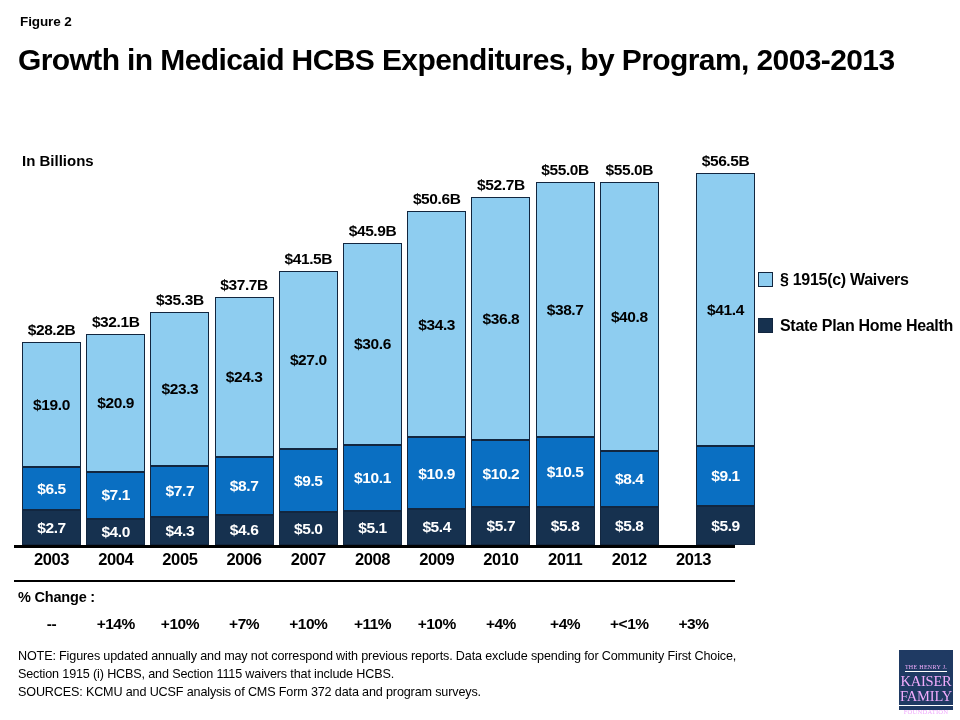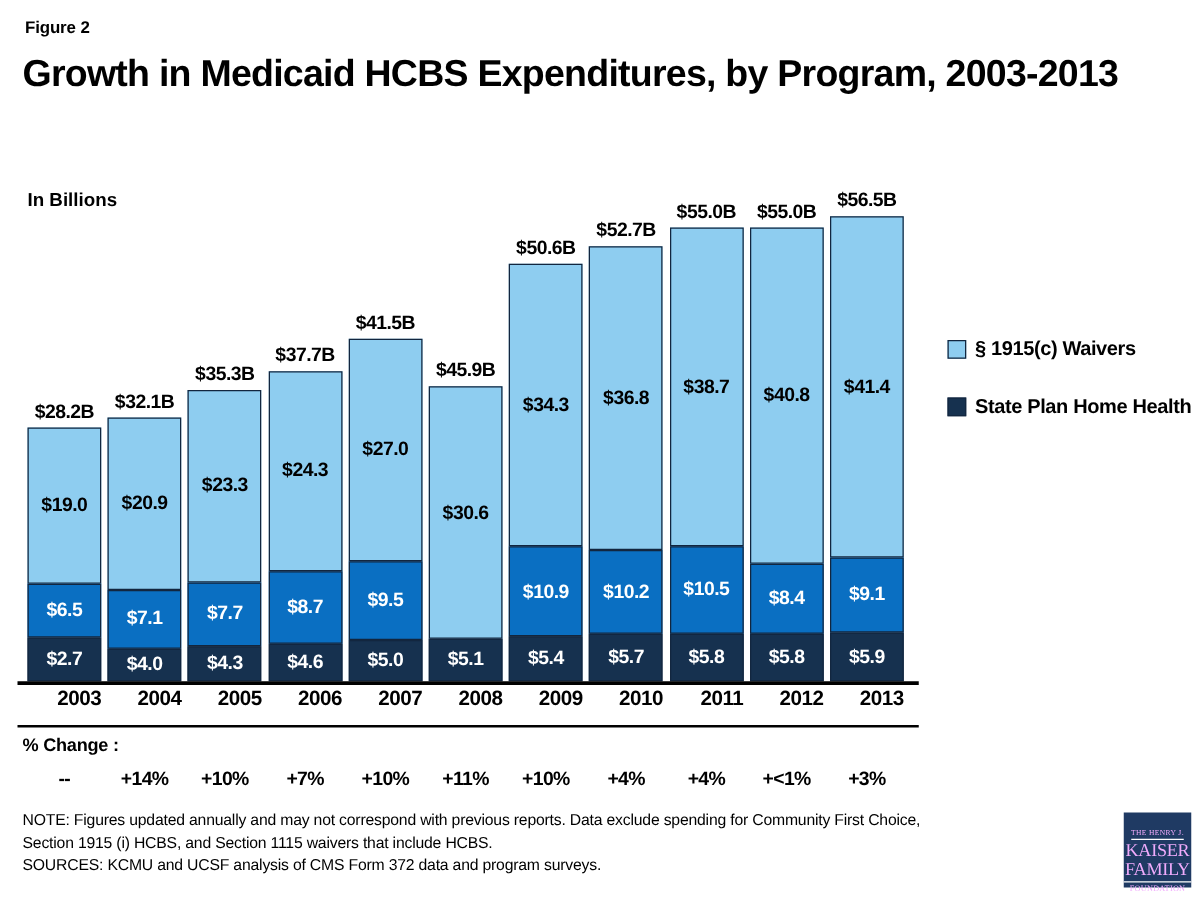--- a/index.html
+++ b/index.html
@@ -110,21 +110,21 @@
   .year-row {
     position: absolute;
     left: 0;
     top: 550px;
     width: 760px;
     height: 26px;
   }
   .year-cell {
     position: absolute;
     width: 59px;
-    text-align: right;
+    text-align: center;
     font-size: 16.5px;
     font-weight: bold;
     letter-spacing: -0.4px;
   }
   .sep-line {
     position: absolute;
     left: 14px;
     top: 580px;
     width: 721px;
     height: 1.6px;
@@ -299,20 +299,23 @@
         </div>
         <div class="seg home" style="height: 33px;">
           <span class="seg-label">$5.0</span>
         </div>
       </div>
       <div class="bar-group" style="left: 343px;">
         <div class="bar-total">$45.9B</div>
         <div class="seg waivers" style="height: 201.96px;">
           <span class="seg-label">$30.6</span>
         </div>
+        <div class="seg personal" style="height: 66.66px;">
+          <span class="seg-label">$10.1</span>
+        </div>
         <div class="seg home" style="height: 33.66px;">
           <span class="seg-label">$5.1</span>
         </div>
       </div>
       <div class="bar-group" style="left: 407.2px;">
         <div class="bar-total">$50.6B</div>
         <div class="seg waivers" style="height: 226.38px;">
           <span class="seg-label">$34.3</span>
         </div>
         <div class="seg personal" style="height: 71.94px;">
@@ -351,21 +354,21 @@
         <div class="seg waivers" style="height: 269.28px;">
           <span class="seg-label">$40.8</span>
         </div>
         <div class="seg personal" style="height: 55.44px;">
           <span class="seg-label">$8.4</span>
         </div>
         <div class="seg home" style="height: 38.28px;">
           <span class="seg-label">$5.8</span>
         </div>
       </div>
-      <div class="bar-group" style="left: 664px; margin-top: 44px;">
+      <div class="bar-group" style="left: 696px; margin-top: 44px;">
         <div class="bar-total">$56.5B</div>
         <div class="seg waivers" style="height: 273.24px;">
           <span class="seg-label">$41.4</span>
         </div>
         <div class="seg personal" style="height: 60.06px;">
           <span class="seg-label">$9.1</span>
         </div>
         <div class="seg home" style="height: 38.94px;">
           <span class="seg-label">$5.9</span>
         </div>

